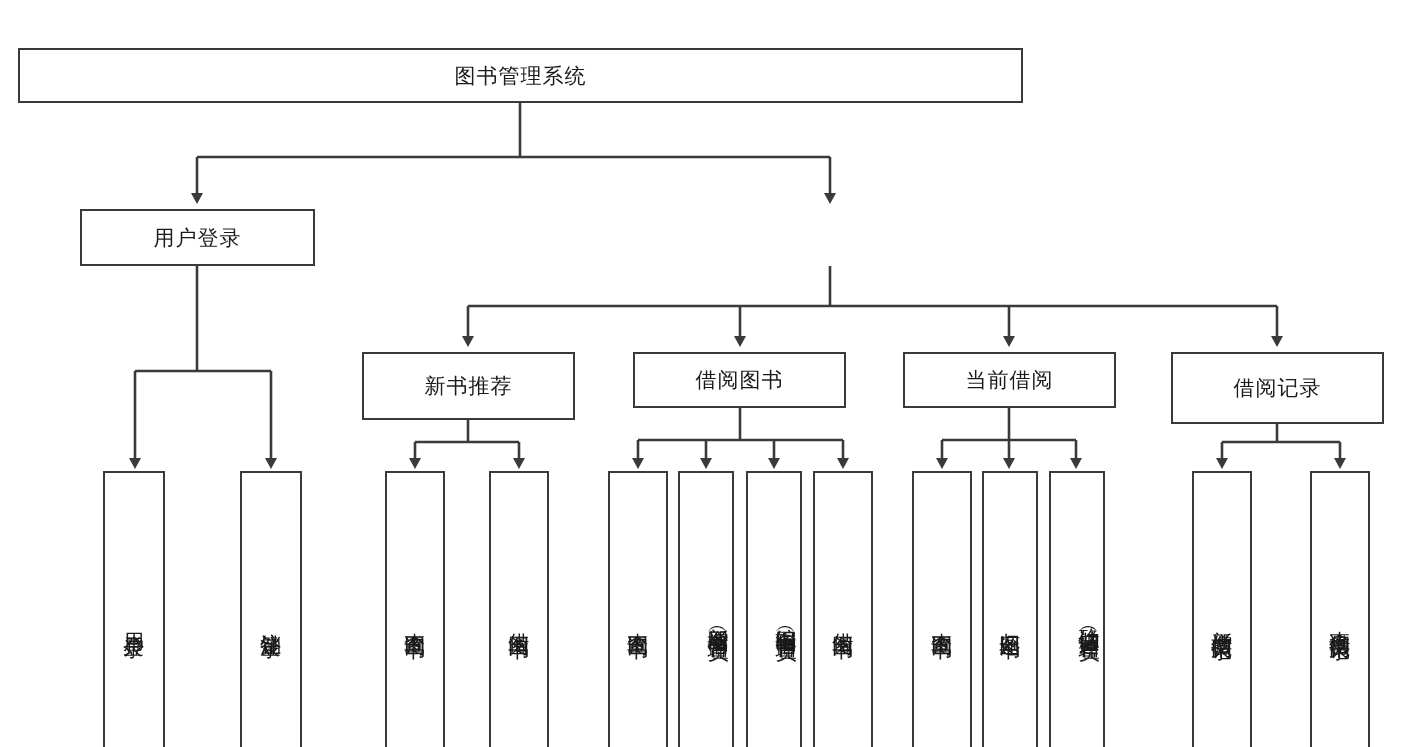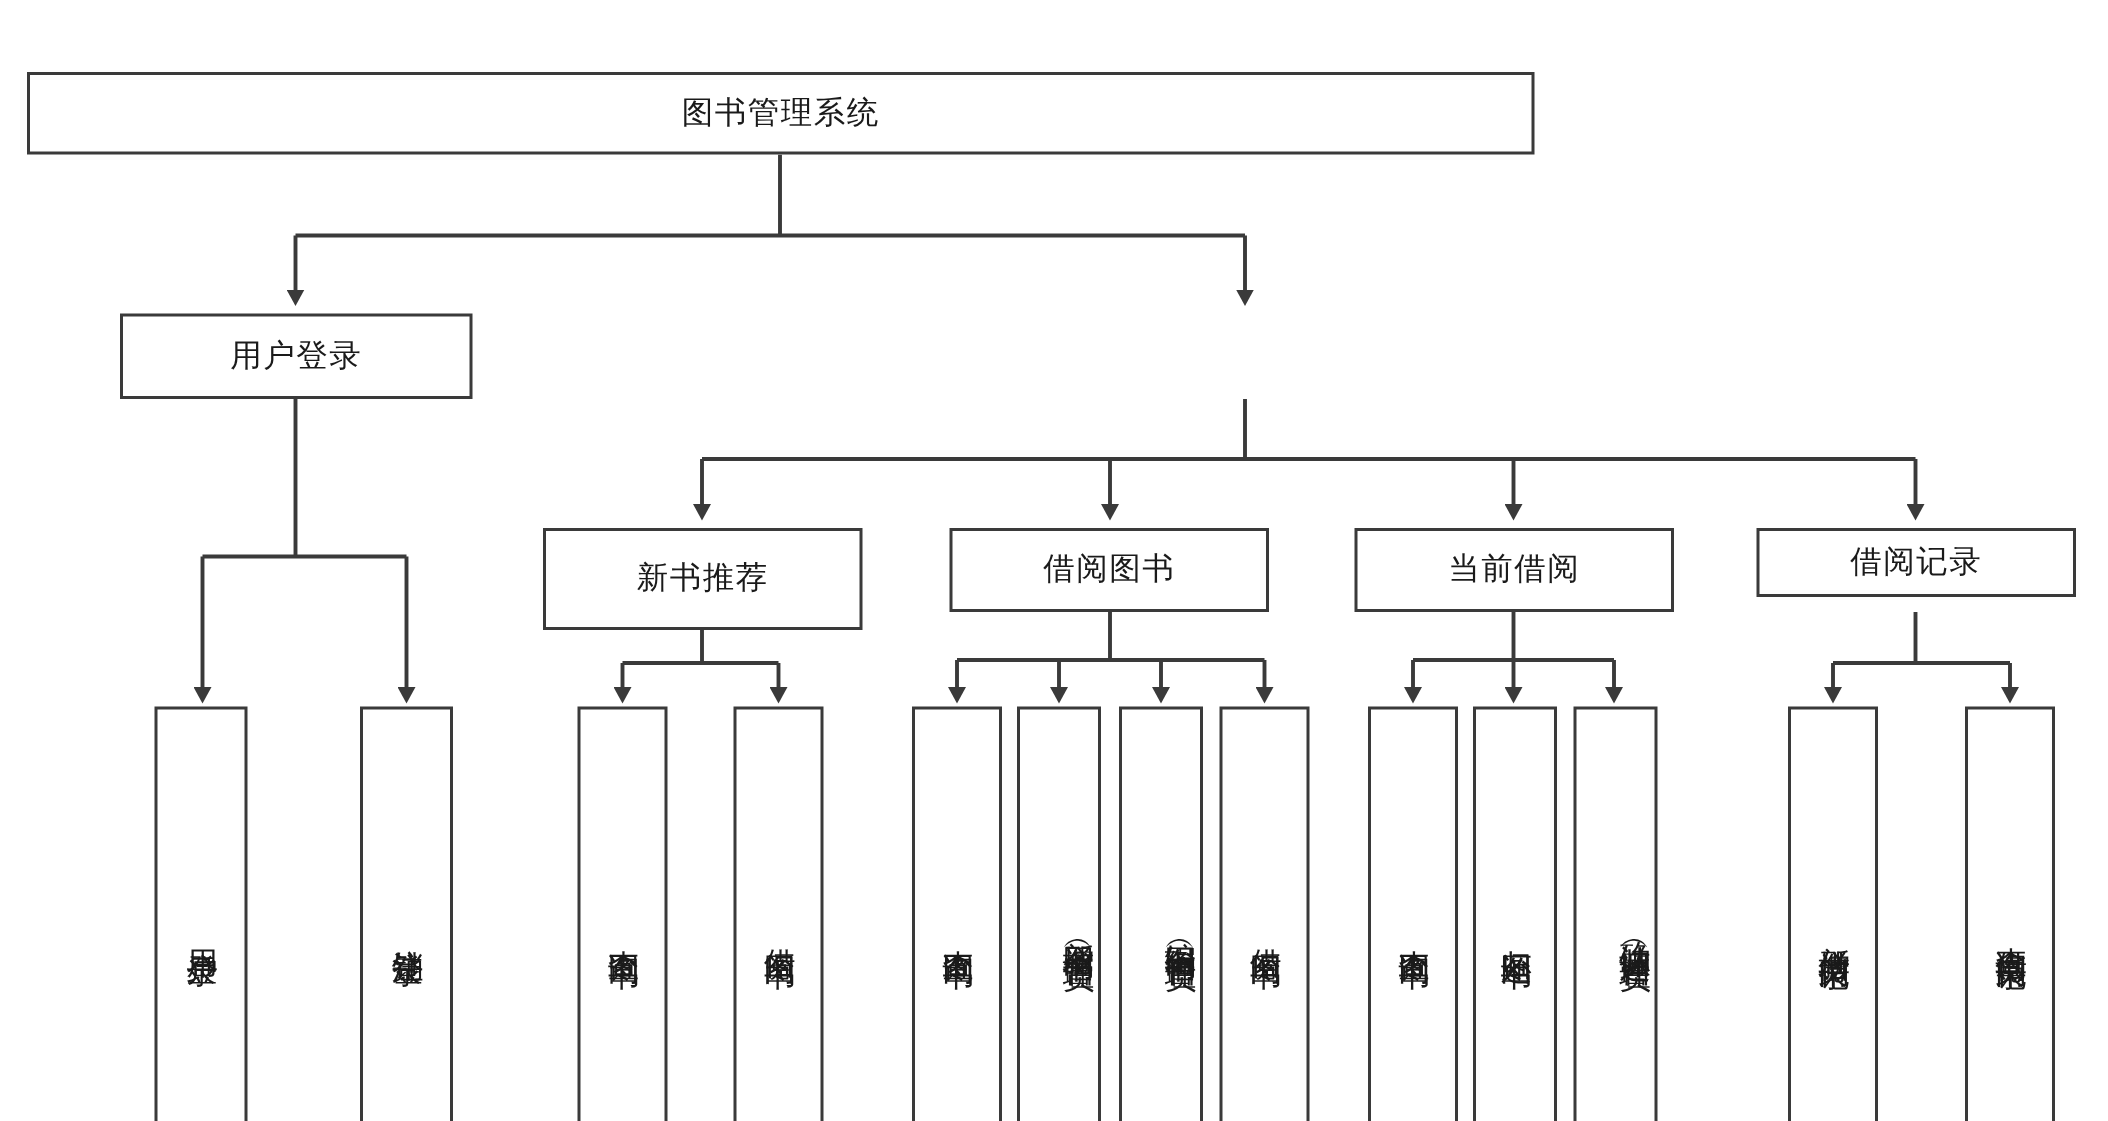--- a/index.html
+++ b/index.html
@@ -122,21 +122,21 @@
     </g>
   </svg>
 
   <div class="node horiz" style="left:18px; top:14px; width:1005px; height:55px;">图书管理系统</div>
 
   <div class="node horiz" style="left:80px; top:175px; width:235px; height:57px;">用户登录</div>
 
   <div class="node horiz" style="left:362px; top:318px; width:213px; height:68px;">新书推荐</div>
   <div class="node horiz" style="left:633px; top:318px; width:213px; height:56px;">借阅图书</div>
   <div class="node horiz" style="left:903px; top:318px; width:213px; height:56px;text-align:right;">当前借阅</div>
-  <div class="node horiz" style="left:1171px; top:318px; width:213px; height:46px;">借阅记录</div>
+  <div class="node horiz" style="left:1171px; top:318px; width:213px; height:72px;">借阅记录</div>
 
   <div class="node vert midalign" style="left:103px; top:437px; width:62px; height:298px;">用户登录</div>
   <div class="node vert midalign" style="left:240px; top:437px; width:62px; height:298px;">注销登录</div>
 
   <div class="node vert midalign" style="left:385px; top:437px; width:60px; height:298px;">查询图书</div>
   <div class="node vert midalign" style="left:489px; top:437px; width:60px; height:298px;">借阅图书</div>
 
   <div class="node vert midalign" style="left:608px; top:437px; width:60px; height:298px;">查询图书</div>
   <div class="node vert topalign" style="left:678px; top:437px; width:56px; height:298px;">新增图书（管理员）</div>
   <div class="node vert topalign" style="left:746px; top:437px; width:56px; height:298px;">编辑图书（管理员）</div>

